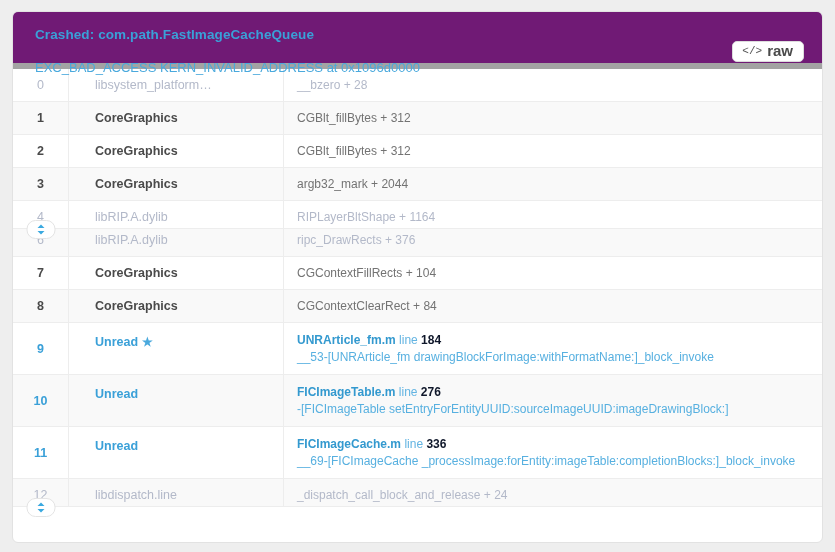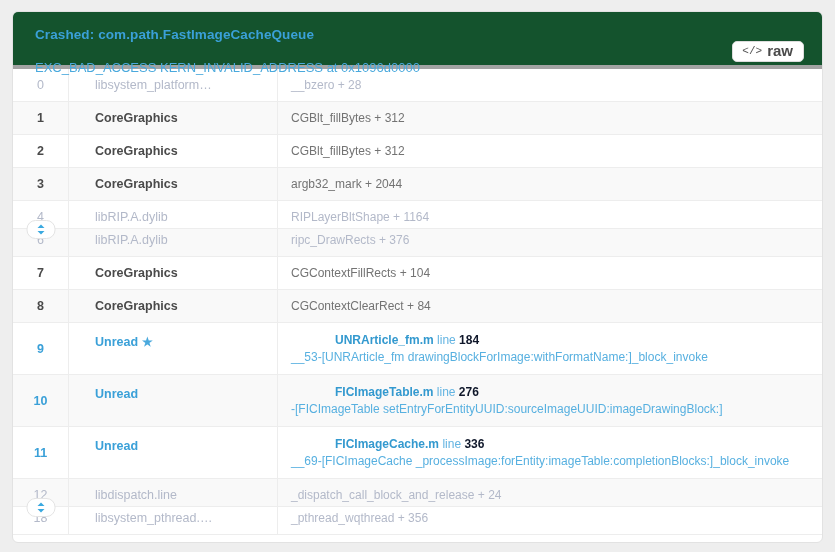--- a/index.html
+++ b/index.html
@@ -26,22 +26,22 @@
     box-sizing: border-box;
     overflow: hidden;
   }
 
   
   .header {
     position: relative;
     height: 57px;
     padding: 14px 18px 0 22px;
     box-sizing: border-box;
-    background: #14532d;
-    border-bottom: 4px solid #a3a3a3;
+    background: #701a75;
+    border-bottom: 6px solid #a3a3a3;
   }
   .crash-title {
     font-size: 13.5px;
     font-weight: bold;
     color: #3aa0d8;
     letter-spacing: 0.1px;
     line-height: 17px;
   }
   .crash-subtitle {
     font-size: 13px;
@@ -97,42 +97,42 @@
     font-size: 12.5px;
     color: #b3b9c9;
     border-right: 1px solid #ededed;
     padding: 9px 0;
   }
   td.lib {
     width: 182px;
     font-size: 12.5px;
     color: #b3b9c9;
     border-right: 1px solid #ededed;
-    padding: 9px 0 9px 26px;
+    padding: 9px 6px 9px 26px;
   }
   td.fn {
     font-size: 12px;
     color: #b3b9c9;
     padding: 9px 12px 9px 13px;
     word-break: break-word;
   }
 
   
   tr.emph td.idx { color: #4a4a4a; font-weight: bold; }
   tr.emph td.lib { color: #4a4a4a; font-weight: bold; }
   tr.emph td.fn  { color: #737373; }
 
   
   tr.user td.idx { color: #3aa0d8; font-weight: bold; }
   tr.user td.lib { color: #3aa0d8; font-weight: bold; vertical-align: top; padding-top: 12px; }
   tr.user td.fn  { color: #4aa9dd; }
   tr.user td.idx { vertical-align: middle; }
 
   .fn-line1 { line-height: 17px; }
-  .fn-file  { color: #3399cf; font-weight: bold; margin-left: 44px; }
+  .fn-file  { color: #3399cf; font-weight: bold; }
   .fn-lineword { color: #63b4e2; font-weight: normal; }
   .fn-lineno { color: #0f172a; font-weight: bold; }
   .fn-line2 { color: #57b0e0; line-height: 16px; }
 
   .star { font-size: 12px; color: #4aa9dd; margin-left: 4px; }
 
   
   tr.group-top { border-bottom: none; }
   tr.group-top td.idx,
   tr.group-top td.lib,
@@ -282,21 +282,16 @@
             <svg width="9" height="11" viewBox="0 0 9 11" aria-hidden="true">
               <polygon points="4.5,0.5 8,4 1,4" fill="#3aa9e0"></polygon>
               <polygon points="4.5,10.5 8,7 1,7" fill="#3aa9e0"></polygon>
             </svg>
           </span>
         </td>
         <td class="lib">libdispatch.line</td>
         <td class="fn">_dispatch_call_block_and_release + 24</td>
       </tr>
 
-      <tr class="plain group-bottom">
-        <td class="idx">18</td>
-        <td class="lib">libsystem_pthread.…</td>
-        <td class="fn">_pthread_wqthread + 356</td>
-      </tr>
 
     </tbody>
   </table>
 </div>
 
 </body></html>

